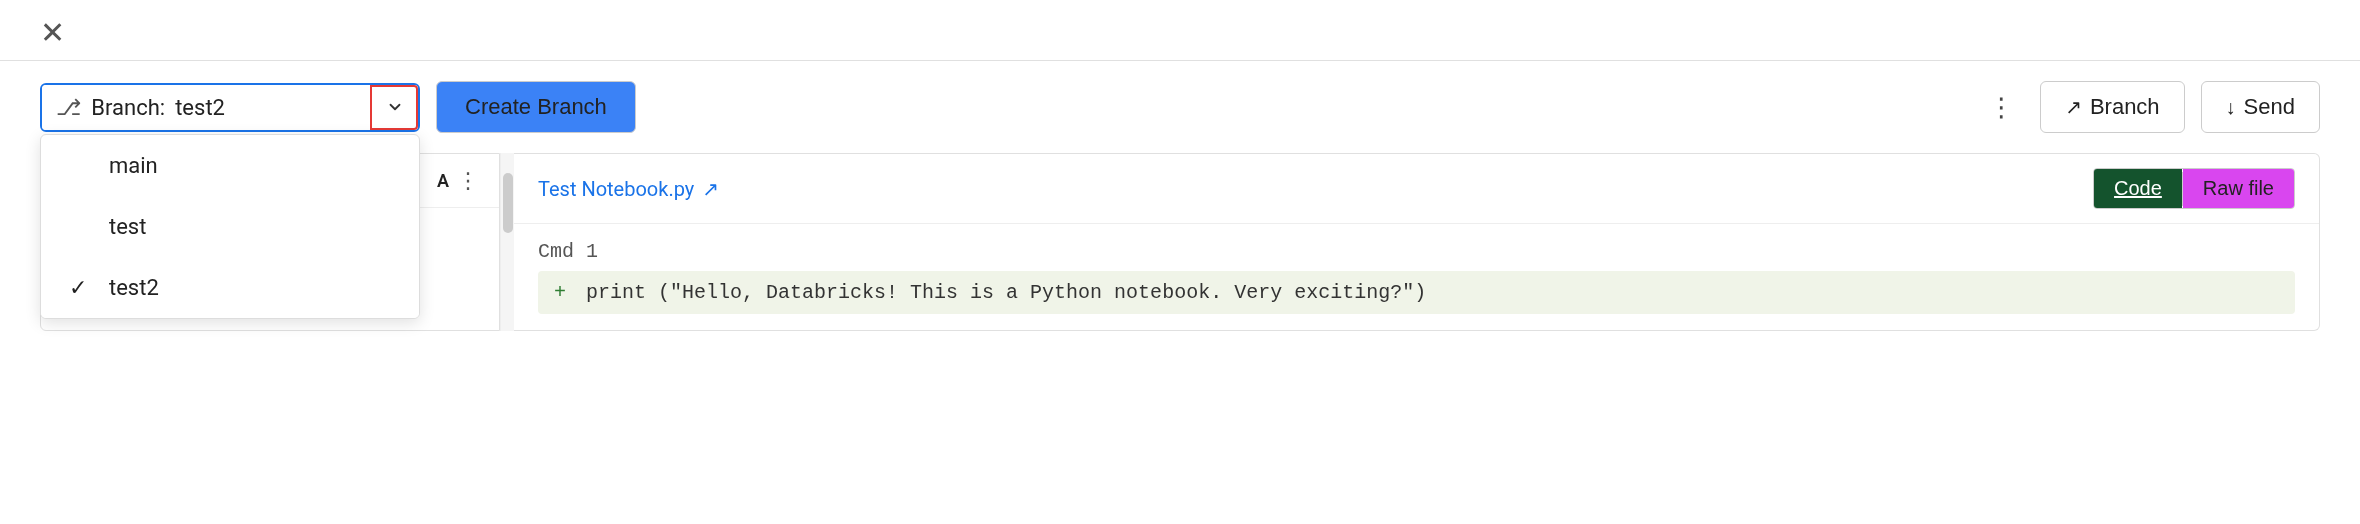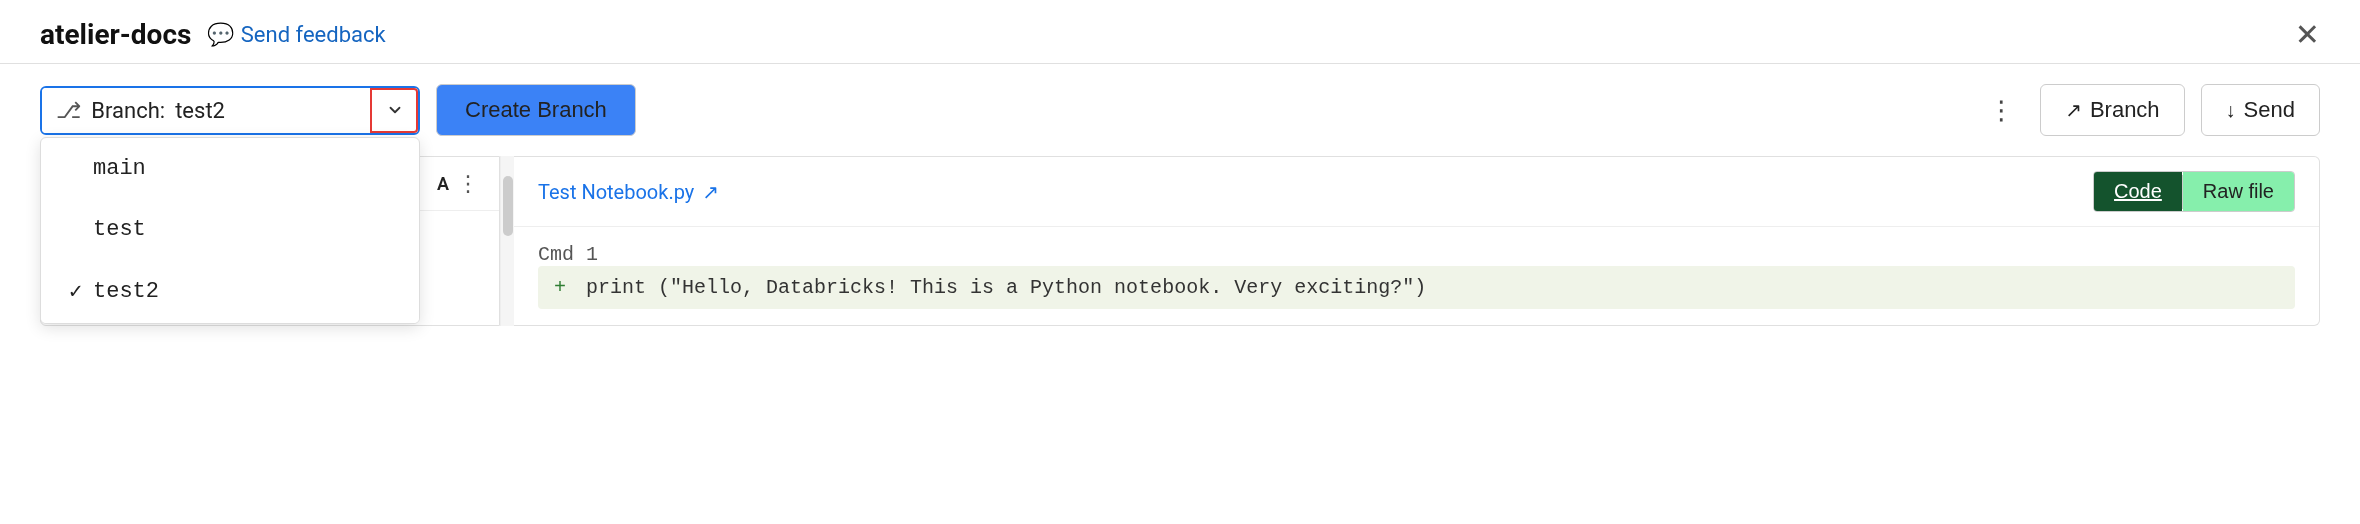--- a/index.html
+++ b/index.html
@@ -163,21 +163,21 @@
       overflow: hidden;
     }
 
     .dropdown-item {
       display: flex;
       align-items: center;
       padding: 18px 28px;
       font-size: 22px;
       color: #222;
       cursor: pointer;
-      font-family: Liberation Mono, monospace;
+      gap: 16px;
     }
 
     .dropdown-item.selected {
       background: #fff;
     }
 
     .dropdown-item .check-icon {
       width: 24px;
       font-size: 22px;
       color: #222;
@@ -278,21 +278,21 @@
       align-items: center;
       border: 1.5px solid #ccc;
       border-radius: 4px;
       overflow: hidden;
     }
 
     .toggle-btn {
       padding: 8px 20px;
       font-size: 20px;
       cursor: pointer;
-      background: #86efac;
+      background: #d946ef;
       border: none;
       color: #222;
     }
 
     .toggle-btn.active {
       background: #14532d;
       color: #fff;
       text-decoration: underline;
     }
 
@@ -303,21 +303,21 @@
     }
 
     .code-body {
       padding: 16px 24px;
       font-family: 'Courier New', Courier, monospace;
       font-size: 20px;
     }
 
     .code-label {
       color: #555;
-      margin-bottom: 0;
+      margin-bottom: 8px;
     }
 
     .code-line {
       background: #f0f4e8;
       padding: 10px 16px;
       border-radius: 4px;
       color: #333;
       white-space: nowrap;
       overflow: hidden;
       text-overflow: ellipsis;
@@ -343,27 +343,20 @@
       border-radius: 5px;
       position: absolute;
       top: 20px;
       left: 2px;
     }
   </style>
 </head>
 <body>
 
 <div class="top-bar">
-  <div class="top-bar-left">
-    <span class="app-title">atelier-docs</span>
-    <a class="send-feedback">
-      <span>💬</span>
-      <span>Send feedback</span>
-    </a>
-  </div>
   <button class="close-btn">✕</button>
 </div>
 
 <div class="toolbar">
 
   <div class="branch-selector-wrapper">
     <div class="branch-input-row">
       <div class="branch-input">
         <span class="branch-icon">⎇</span>
         <span>Branch:</span>

